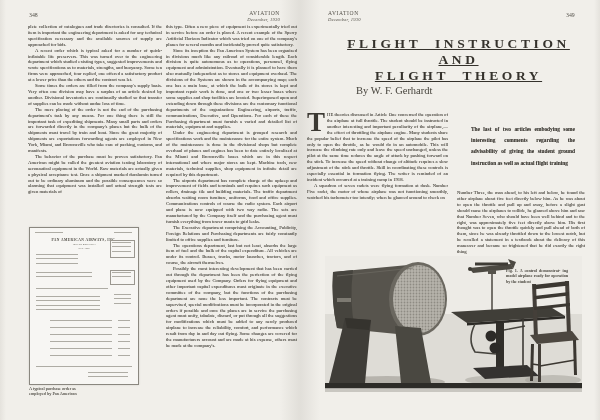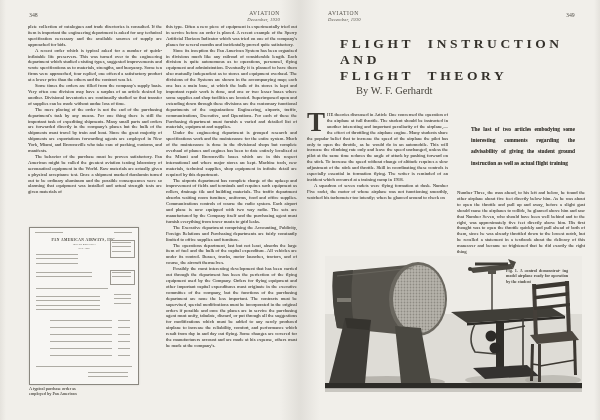--- a/index.html
+++ b/index.html
@@ -18,22 +18,22 @@
   .hdr{position:absolute;font-size:5.6px;letter-spacing:.6px;color:#55524b;}
   .hdr .date{display:block;font-style:italic;font-size:4.6px;letter-spacing:.2px;margin-top:.5px;}
   .pnum{position:absolute;font-size:5.8px;color:#55524b;}
 
   .body-text{font-size:4.7px;line-height:5.9px;text-align:justify;color:#4e4b44;
              text-shadow:0 0 .4px rgba(78,75,68,.55);overflow:hidden;position:absolute;}
   .para{margin:0;text-indent:7px;}
   .para.first{text-indent:0;}
 
   
-  .title{position:absolute;right:23px;left:40px;top:36px;text-align:left;color:#35322c;
-         font-weight:bold;}
+  .title{position:absolute;right:23px;left:40px;top:36px;text-align:center;color:#35322c;
+         font-weight:bold;text-decoration:underline;}
   .title .l1{font-size:13.5px;letter-spacing:3.6px;word-spacing:7px;}
   .title .l2{font-size:13.5px;letter-spacing:3.6px;word-spacing:7px;margin-top:0;}
   .byline{position:absolute;left:56px;top:85px;font-size:10.5px;color:#45423b;}
 
   .blurb{position:absolute;font-weight:bold;font-size:5.4px;line-height:11.2px;
          text-align:justify;color:#3e3b35;text-shadow:0 0 .4px rgba(62,59,53,.5);}
 
   .dropcap{float:left;font-size:27px;line-height:21px;padding-right:2px;color:#3c3933;
            font-weight:bold;text-shadow:none;}
 

